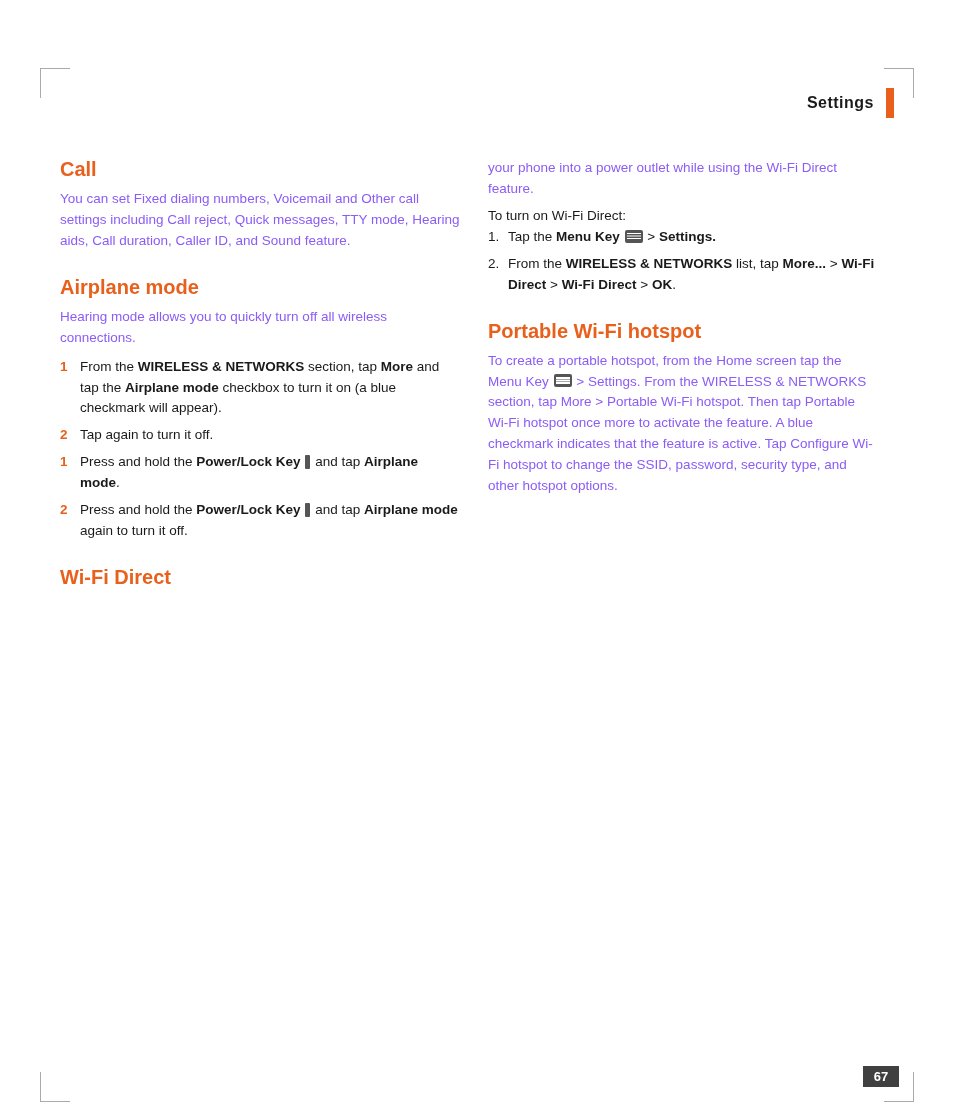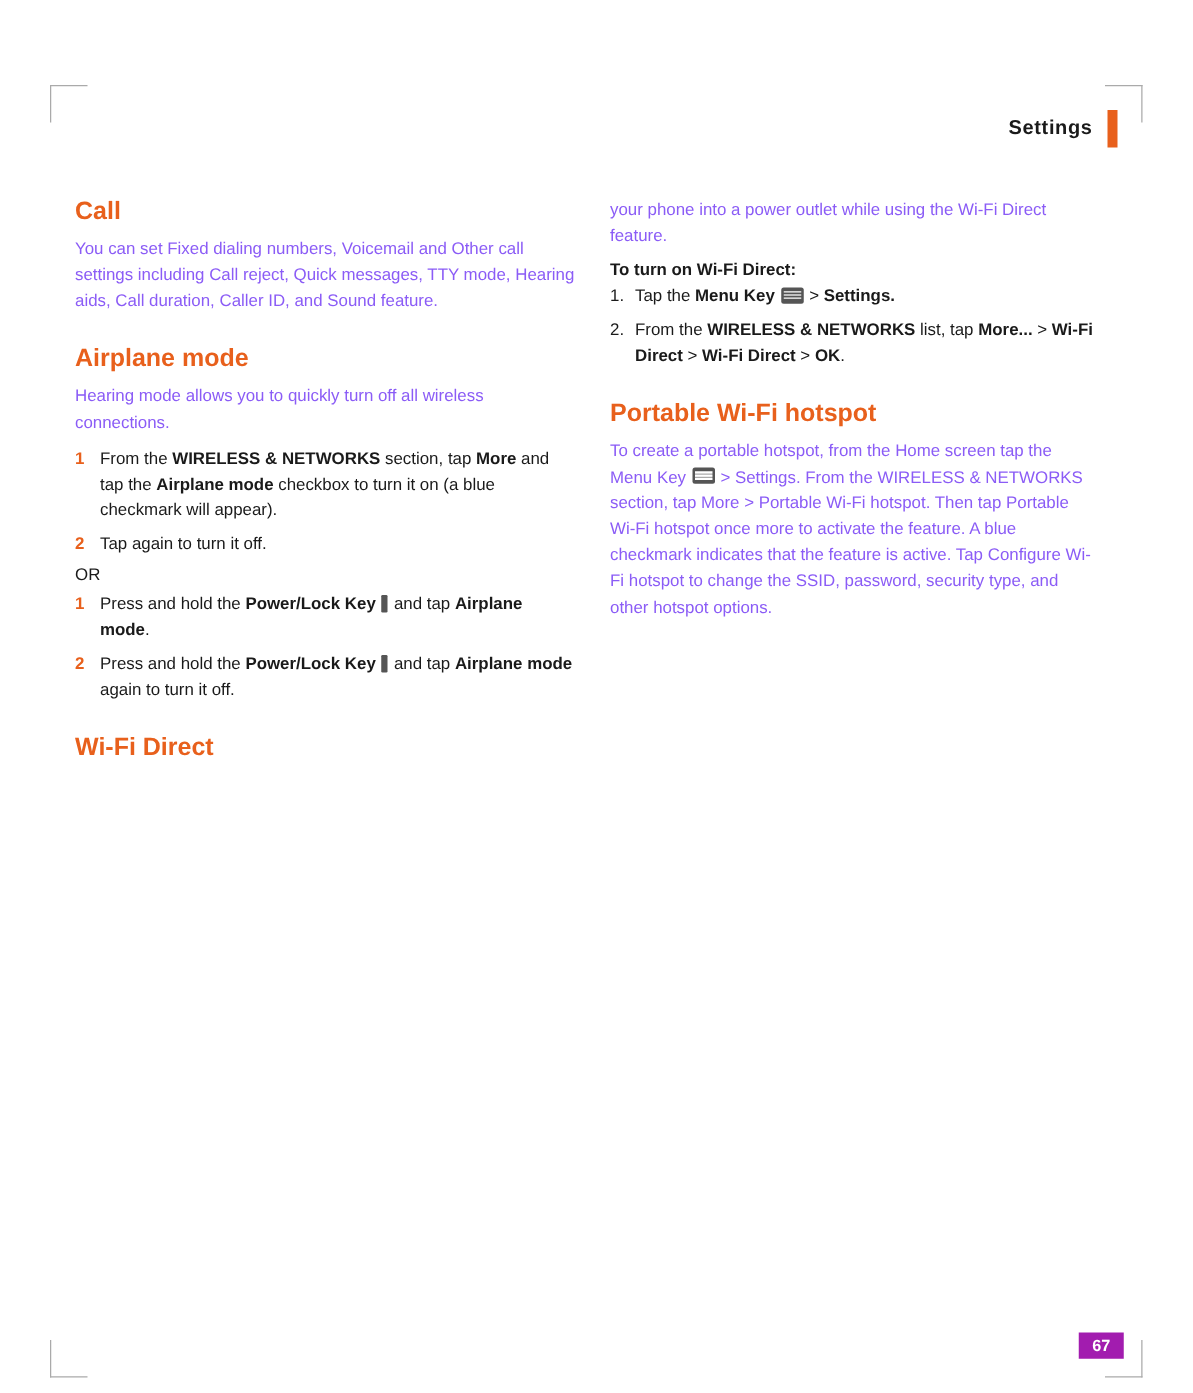--- a/index.html
+++ b/index.html
@@ -173,31 +173,31 @@
       border-radius: 1px;
       vertical-align: middle;
       margin: 0 1px;
       position: relative;
       top: -1px;
     }
 
     
     .turn-on-label {
       font-size: 13.5px;
-      font-weight: bold;
+      font-weight: normal;
       color: #1a1a1a;
       margin-bottom: 4px;
     }
 
     
     .page-number-container {
       position: absolute;
       bottom: 55px;
       right: 55px;
-      background: #a21caf;
+      background: #404040;
       color: white;
       font-size: 13px;
       font-weight: bold;
       padding: 3px 9px;
       min-width: 36px;
       text-align: center;
     }
   </style>
 </head>
 <body>
@@ -235,21 +235,20 @@
         <span class="list-text">
           From the <b>WIRELESS &amp; NETWORKS</b> section, tap <b>More</b> and tap the <b>Airplane mode</b> checkbox to turn it on (a blue checkmark will appear).
         </span>
       </div>
 
       <div class="list-item">
         <span class="list-num">2</span>
         <span class="list-text">Tap again to turn it off.</span>
       </div>
 
-      <div class="or-divider">OR</div>
 
       <div class="list-item">
         <span class="list-num">1</span>
         <span class="list-text">
           Press and hold the <b>Power/Lock Key</b> <span class="power-key-icon"></span> and tap <b>Airplane mode</b>.
         </span>
       </div>
 
       <div class="list-item">
         <span class="list-num">2</span>

